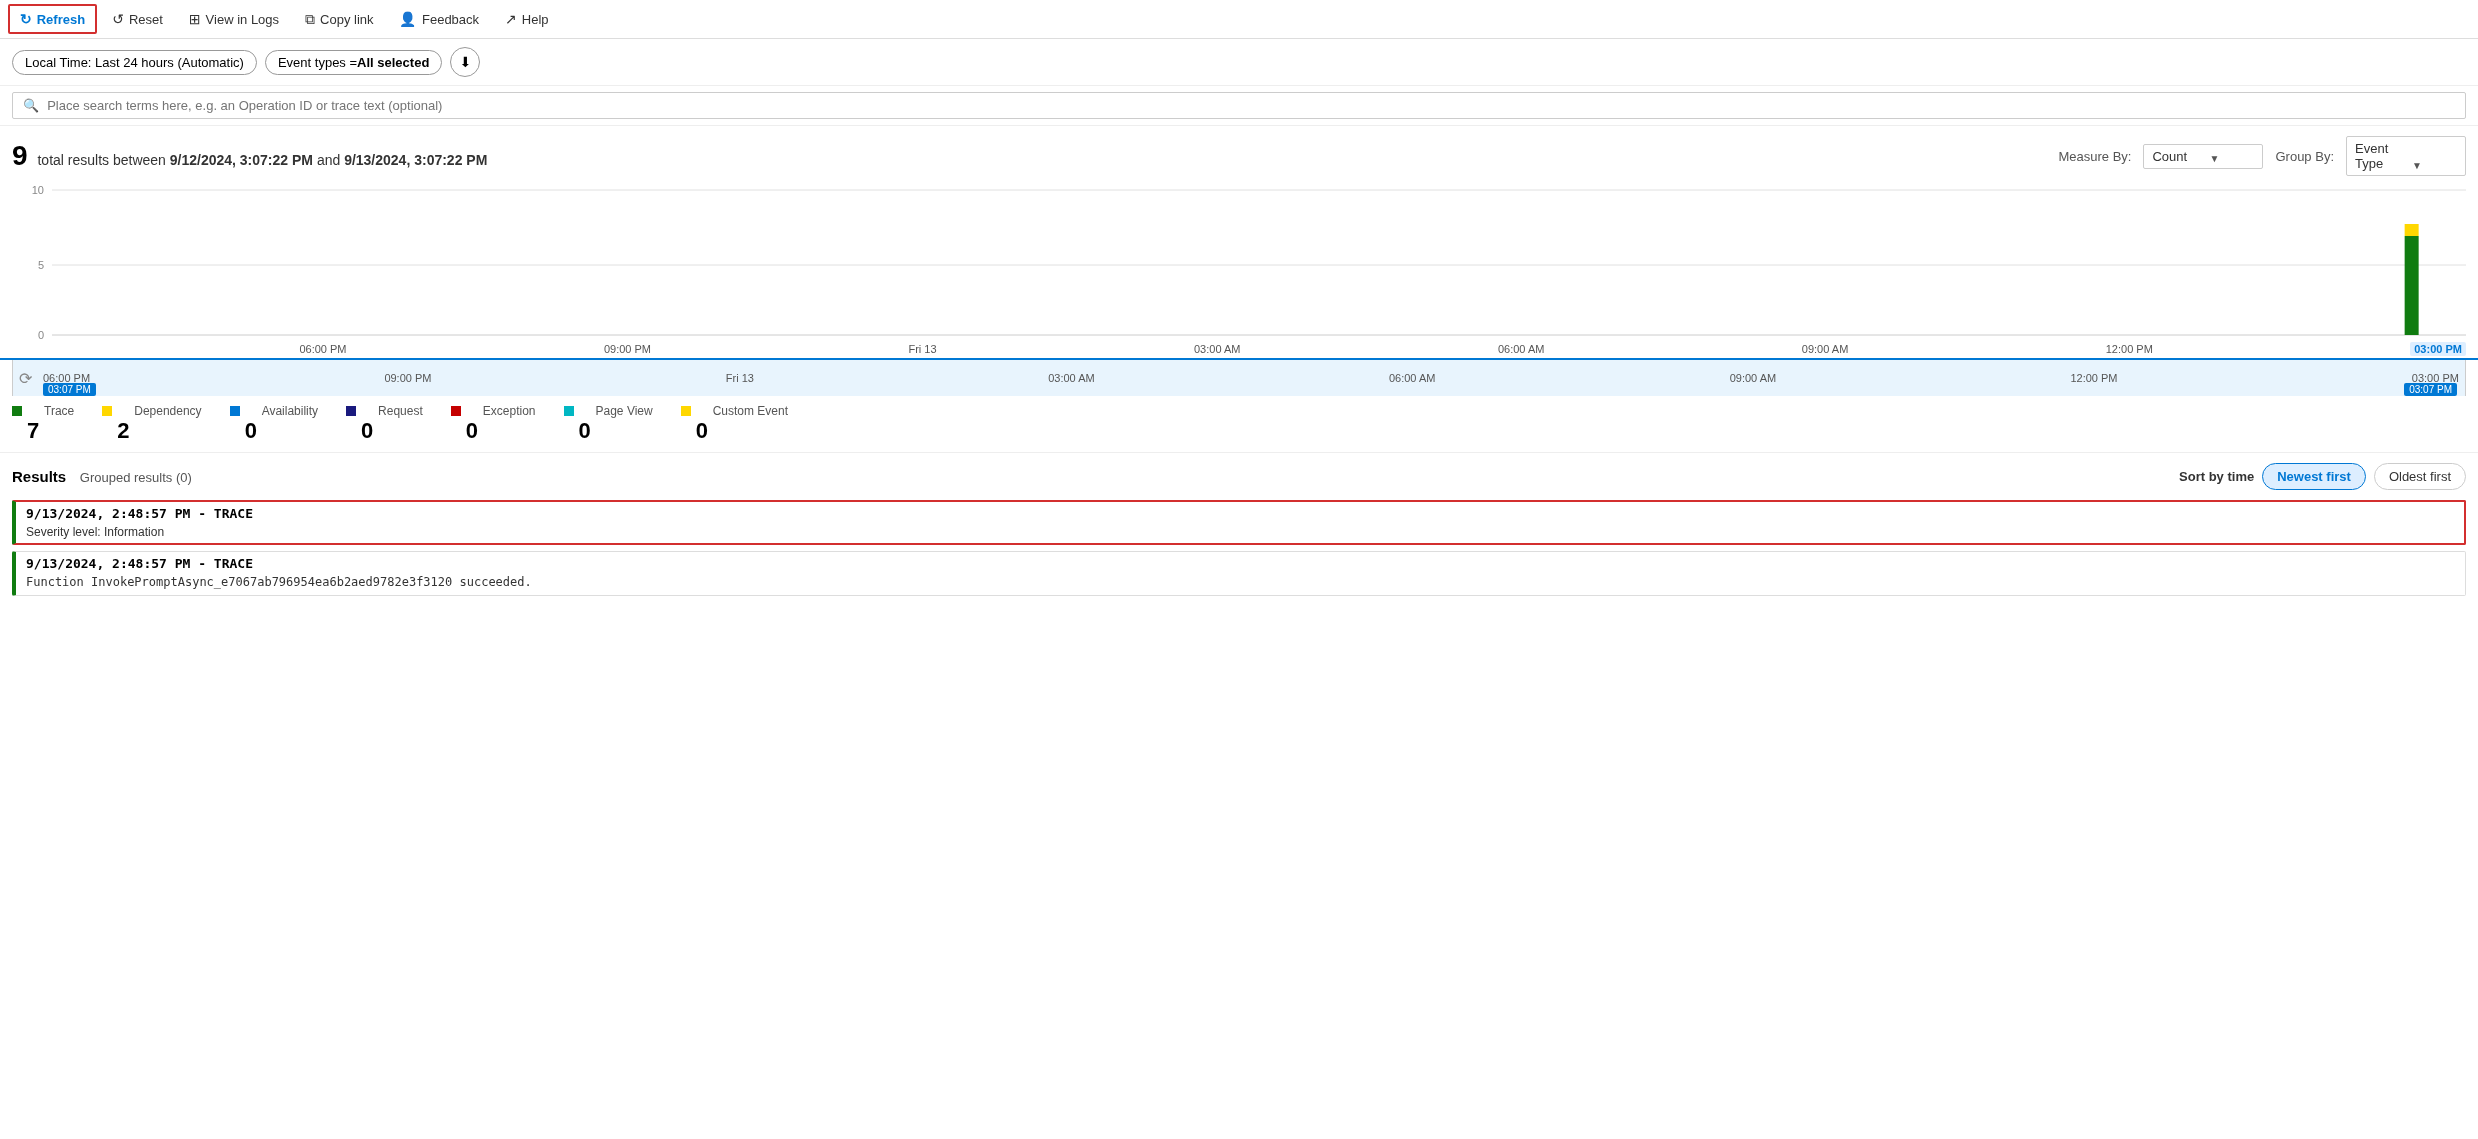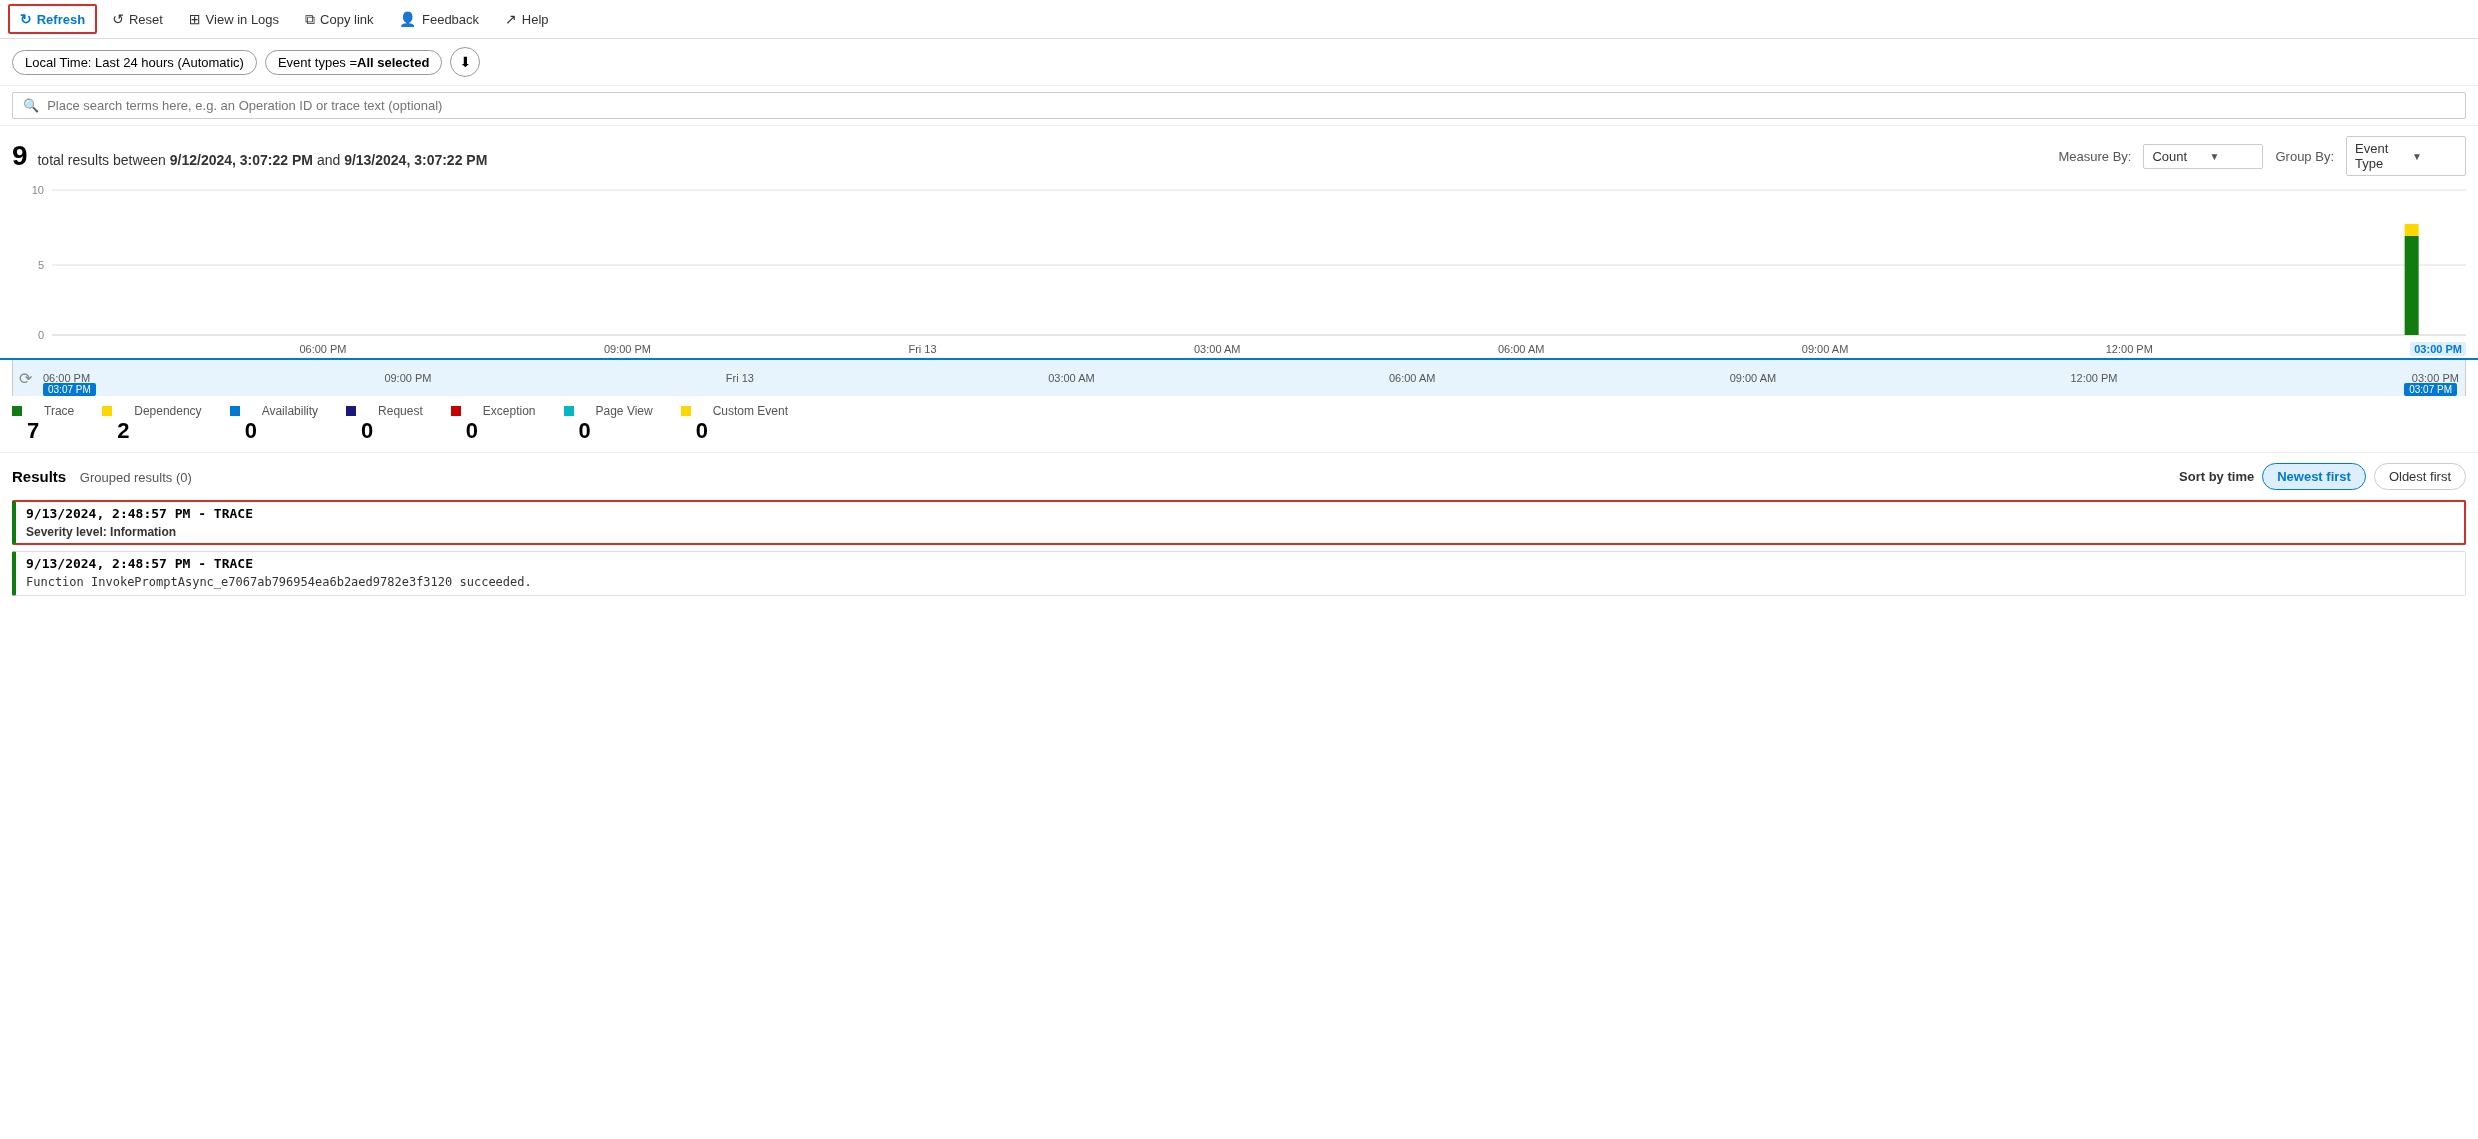--- a/index.html
+++ b/index.html
@@ -104,21 +104,21 @@
       margin-right: 6px;
     }
     .measure-group {
       display: flex;
       align-items: center;
       gap: 12px;
     }
     .measure-label { font-size: 13px; color: #555; }
     .measure-select {
       display: flex;
-      align-items: center;
+      align-items: flex-end;
       border: 1px solid #ccc;
       border-radius: 2px;
       padding: 4px 8px;
       min-width: 120px;
       background: #fff;
       cursor: pointer;
       gap: 12px;
       font-size: 13px;
     }
     .measure-select span { flex: 1; }
@@ -287,21 +287,20 @@
     }
     .result-message {
       font-size: 12px;
       font-family: monospace;
       color: #333;
       margin-bottom: 2px;
     }
     .result-severity {
       font-size: 12px;
       color: #333;
-      font-weight: bold;
     }
 
     
     .chart-svg-wrap {
       position: relative;
       padding: 0 12px;
       margin-bottom: 0;
     }
   </style>
 </head>

